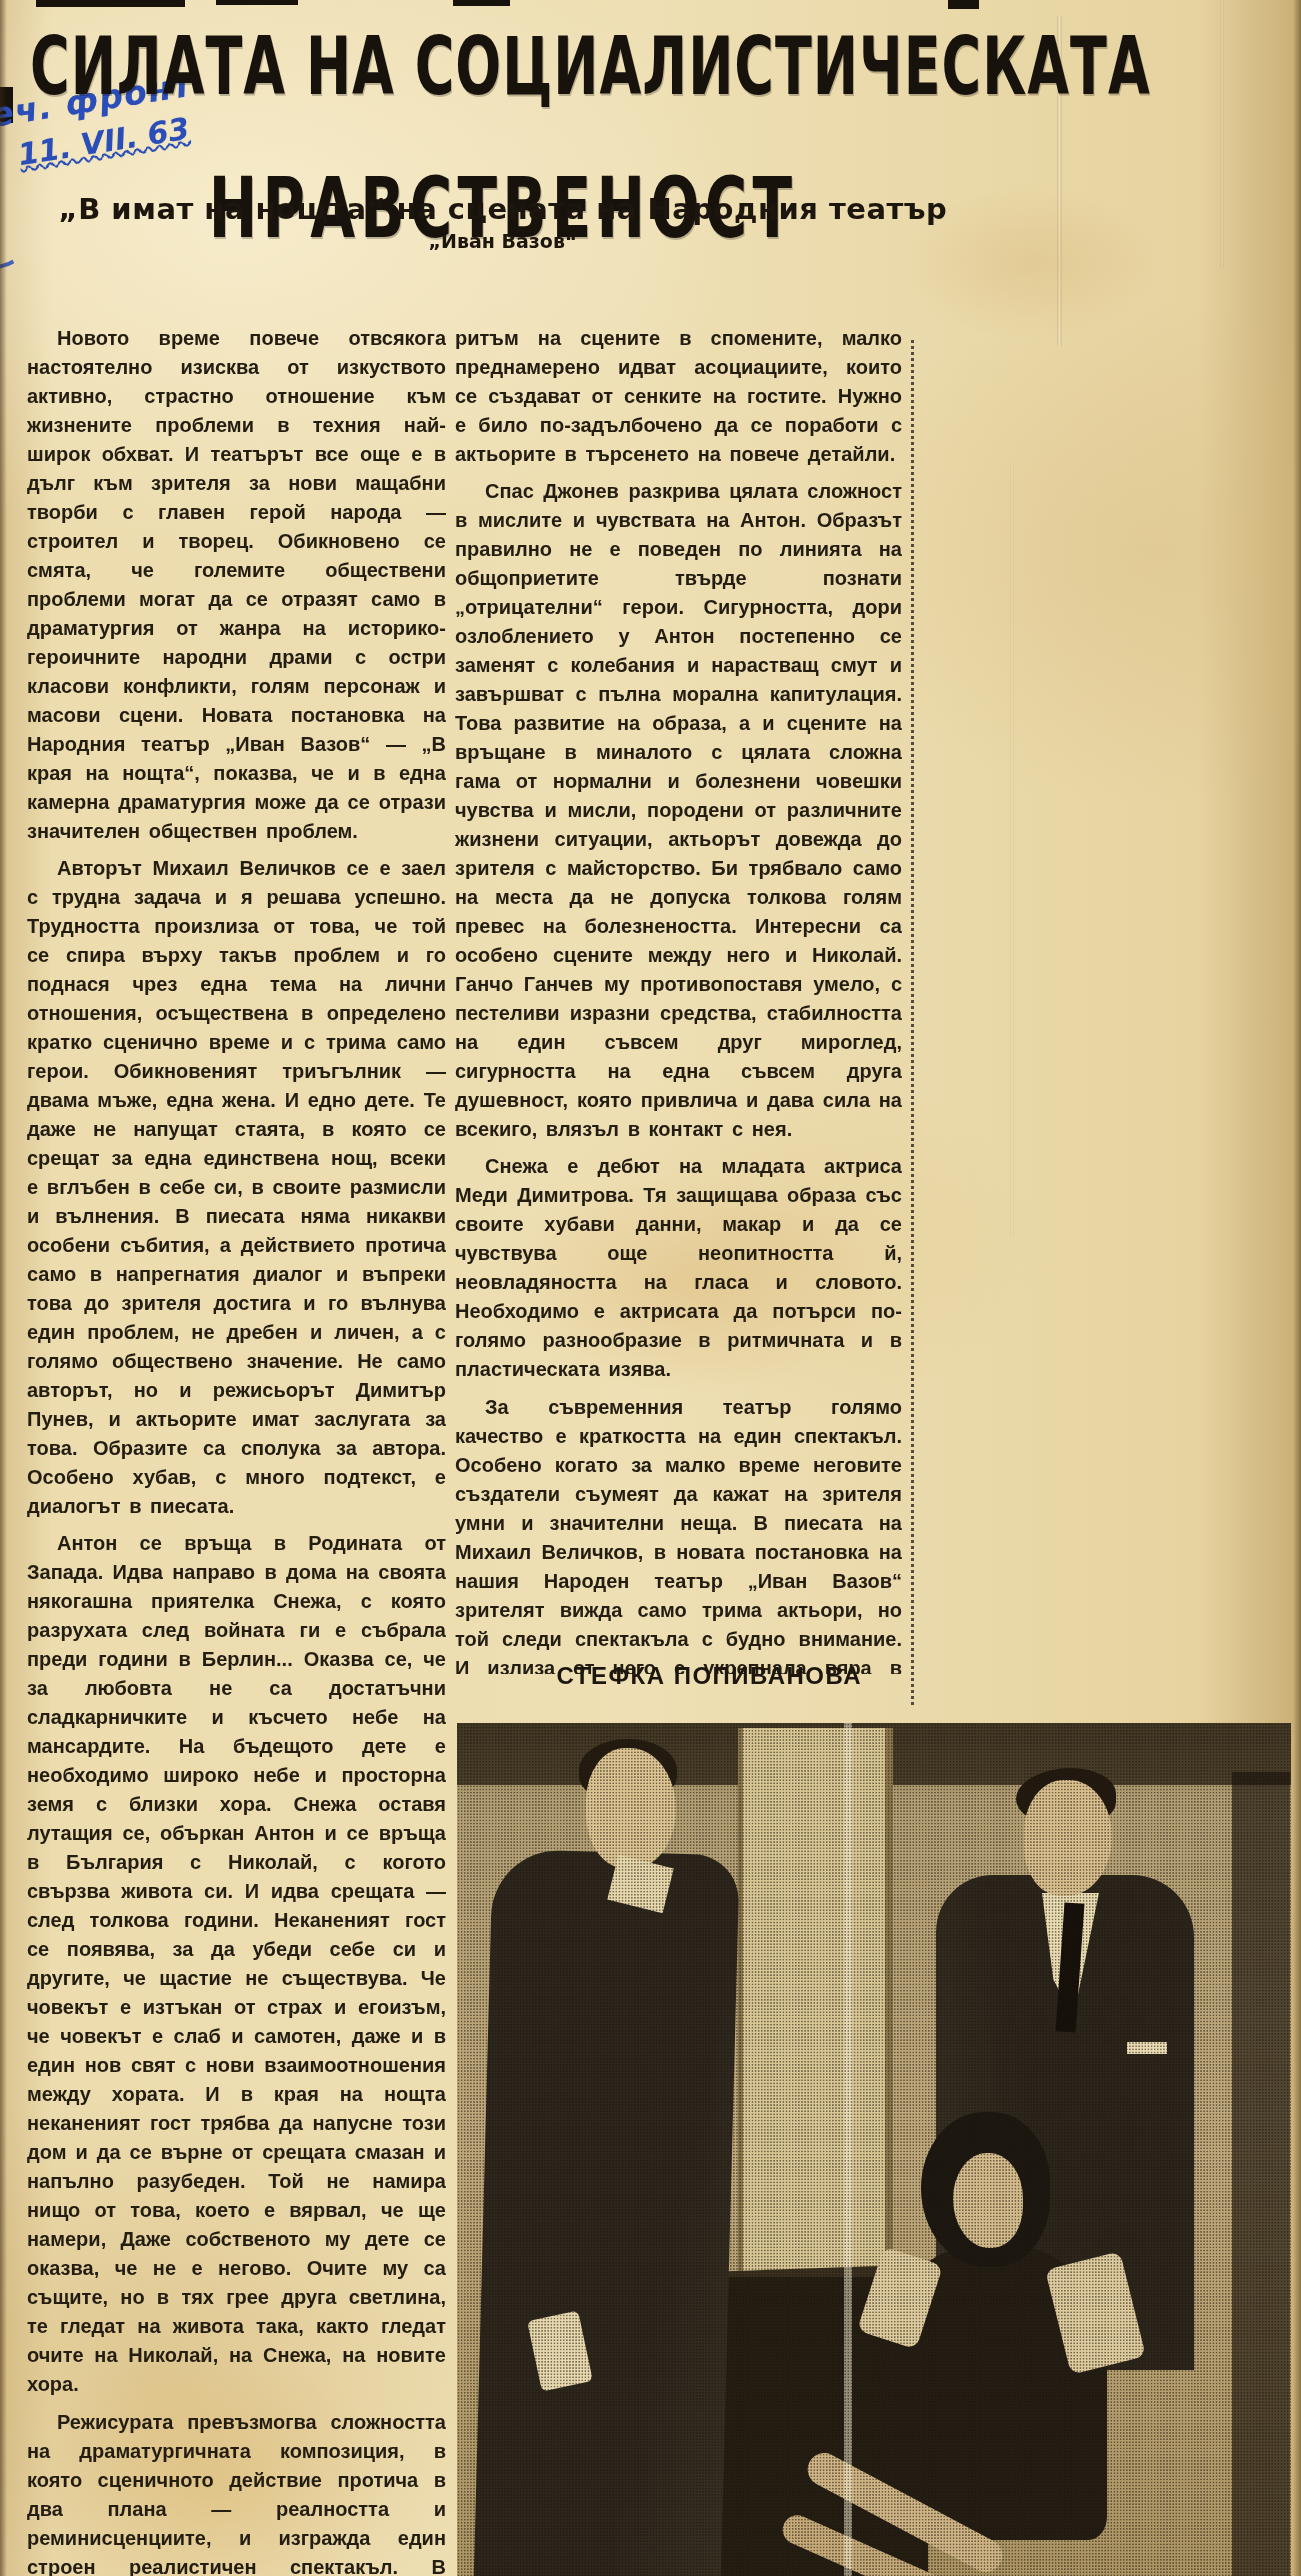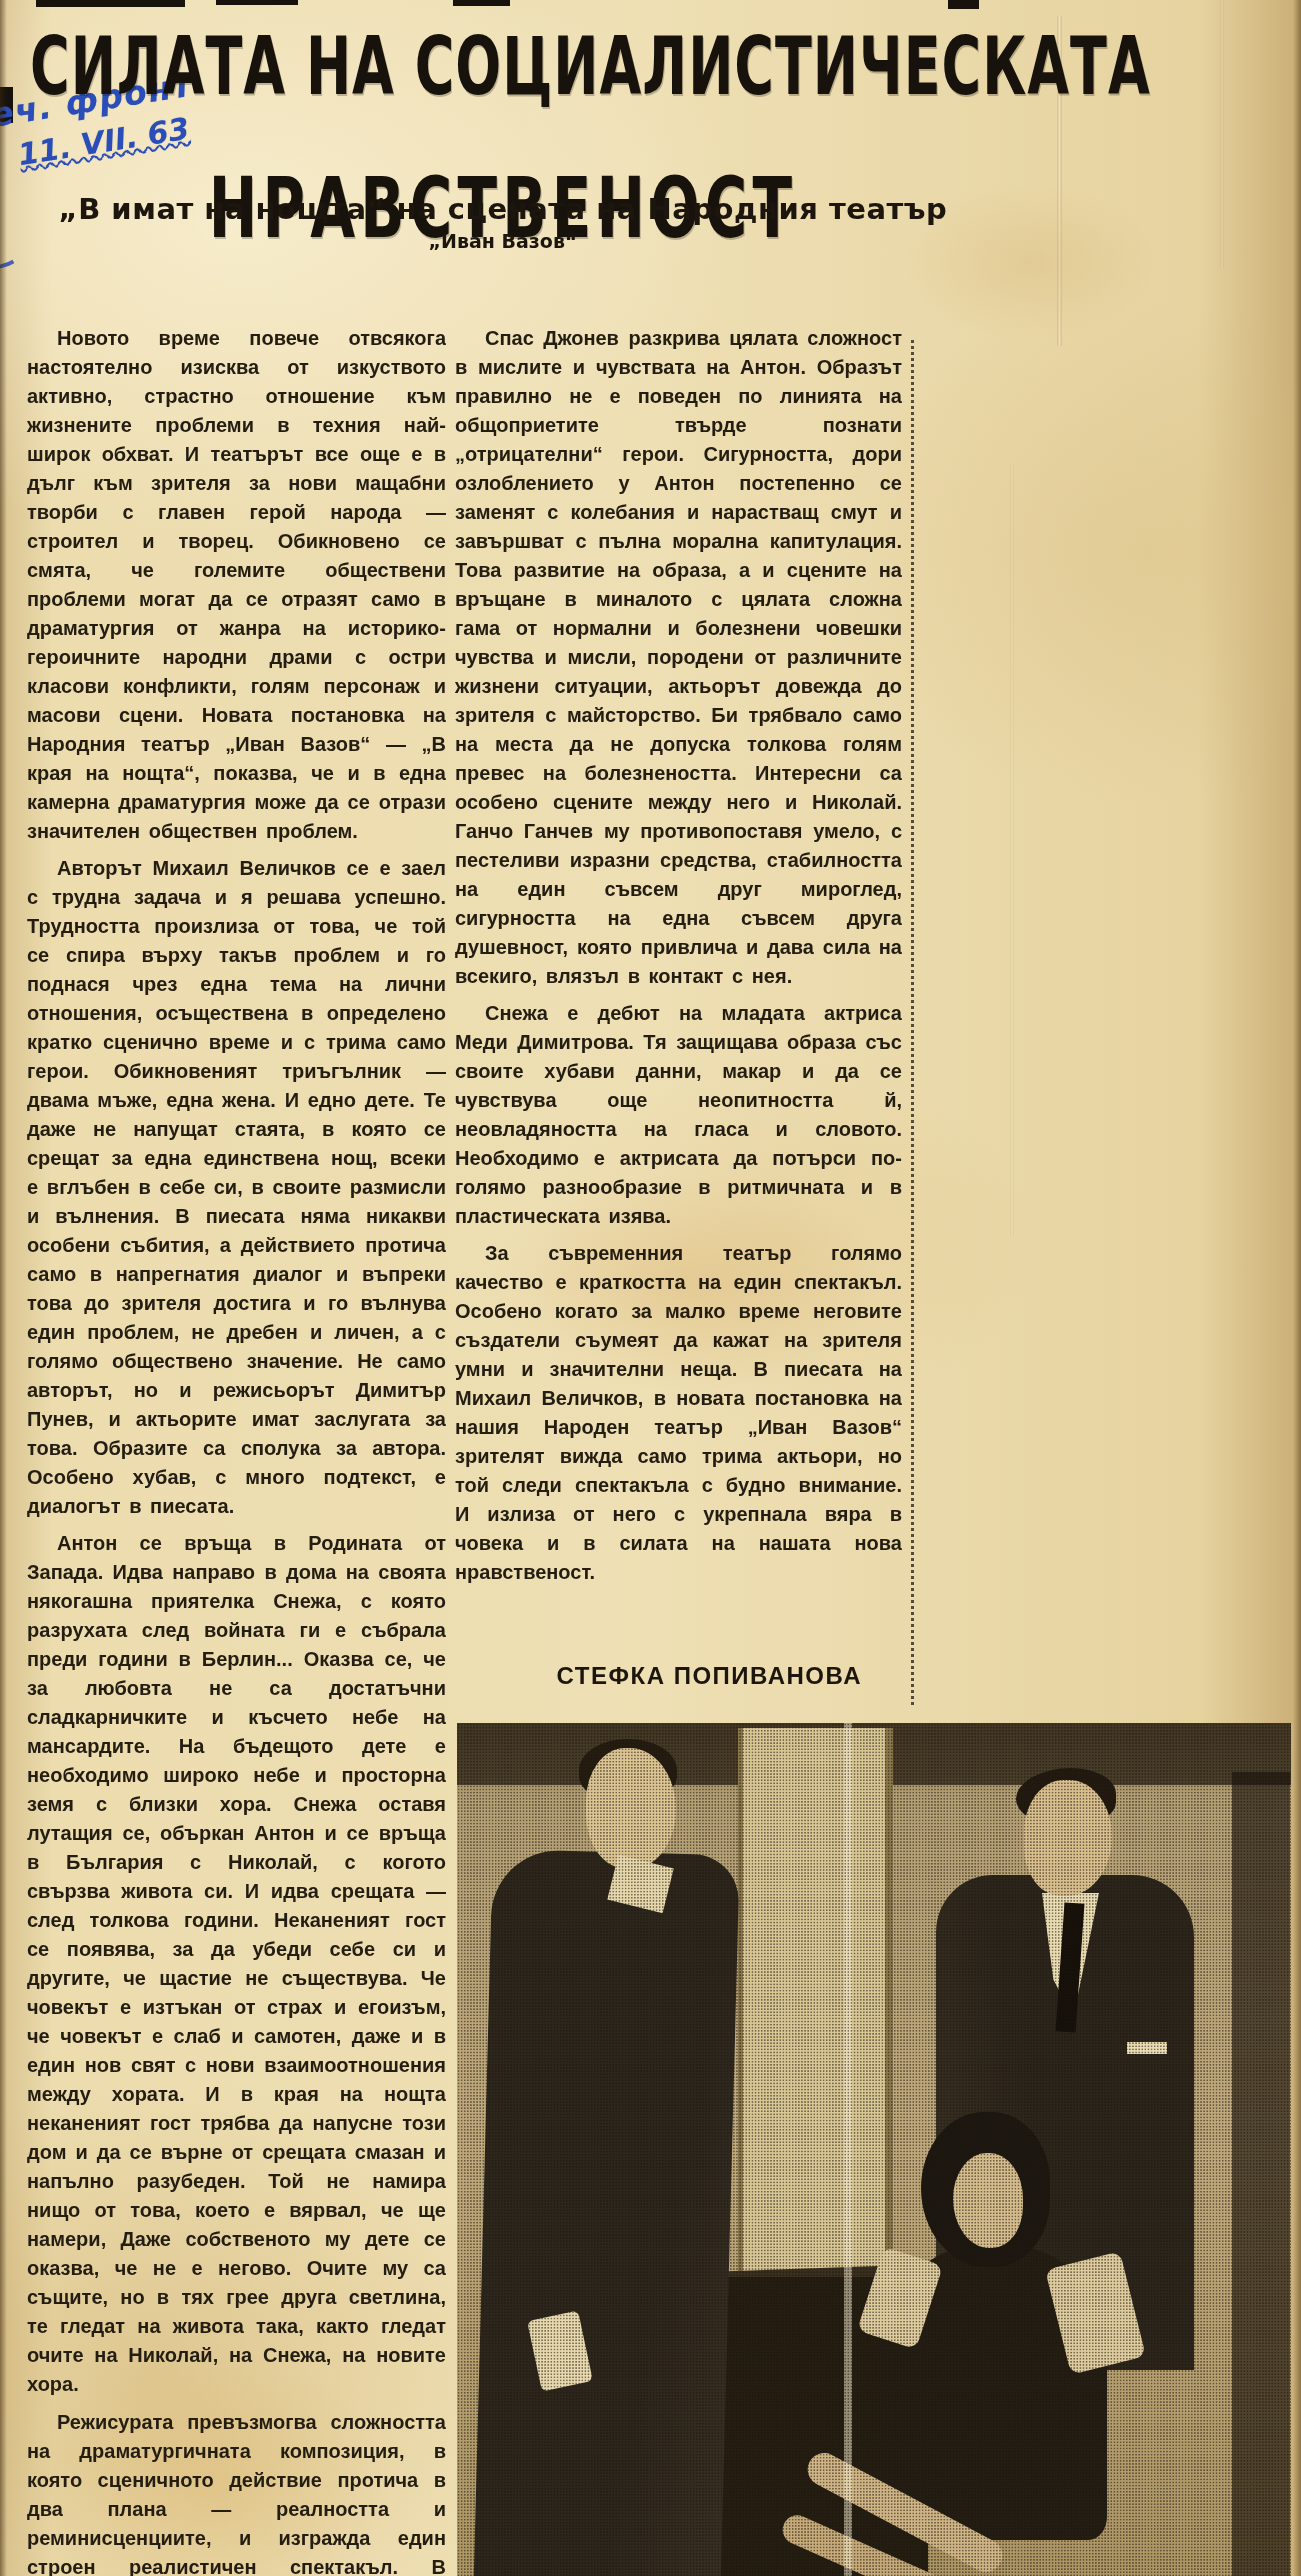--- a/index.html
+++ b/index.html
@@ -158,20 +158,21 @@
 
   <div class="column" id="column1">
     <p>Новото време повече отвсякога настоятелно изисква от изкуството активно, страстно отношение към жизнените проблеми в техния най-широк обхват. И театърът все още е в дълг към зрителя за нови мащабни творби с главен герой народа — строител и творец. Обикновено се смята, че големите обществени проблеми могат да се отразят само в драматургия от жанра на историко-героичните народни драми с остри класови конфликти, голям персонаж и масови сцени. Новата постановка на Народния театър „Иван Вазов“ — „В края на нощта“, показва, че и в една камерна драматургия може да се отрази значителен обществен проблем.</p>
     <p>Авторът Михаил Величков се е заел с трудна задача и я решава успешно. Трудността произлиза от това, че той се спира върху такъв проблем и го поднася чрез една тема на лични отношения, осъществена в определено кратко сценично време и с трима само герои. Обикновеният триъгълник — двама мъже, една жена. И едно дете. Те даже не напущат стаята, в която се срещат за една единствена нощ, всеки е вглъбен в себе си, в своите размисли и вълнения. В пиесата няма никакви особени събития, а действието протича само в напрегнатия диалог и въпреки това до зрителя достига и го вълнува един проблем, не дребен и личен, а с голямо обществено значение. Не само авторът, но и режисьорът Димитър Пунев, и актьорите имат заслугата за това. Образите са сполука за автора. Особено хубав, с много подтекст, е диалогът в пиесата.</p>
     <p>Антон се връща в Родината от Запада. Идва направо в дома на своята някогашна приятелка Снежа, с която разрухата след войната ги е събрала преди години в Берлин... Оказва се, че за любовта не са достатъчни сладкарничките и късчето небе на мансардите. На бъдещото дете е необходимо широко небе и просторна земя с близки хора. Снежа оставя лутащия се, объркан Антон и се връща в България с Николай, с когото свързва живота си. И идва срещата — след толкова години. Неканеният гост се появява, за да убеди себе си и другите, че щастие не съществува. Че човекът е изтъкан от страх и егоизъм, че човекът е слаб и самотен, даже и в един нов свят с нови взаимоотношения между хората. И в края на нощта неканеният гост трябва да напусне този дом и да се върне от срещата смазан и напълно разубеден. Той не намира нищо от това, което е вярвал, че ще намери, Даже собственото му дете се оказва, че не е негово. Очите му са същите, но в тях грее друга светлина, те гледат на живота така, както гледат очите на Николай, на Снежа, на новите хора.</p>
     <p>Режисурата превъзмогва сложността на драматургичната композиция, в която сценичното действие протича в два плана — реалността и реминисценциите, и изгражда един строен реалистичен спектакъл. В сценичната редакция на пиесата авторът М. Величков и режисьорът Димитър Пунев са успели да изнесат ярко основната идея за величието на нашия мироглед и светоусещане, които са по-силни от човеконенавистната философия на другия — чуждия свят. И още една мисъл много силно заживява в съзнанието на зрителя — нужна е на човека опора, корен, родина!</p>
 
   </div>
 
   <div class="column" id="column2">
+    <p class="no-indent">ритъм на сцените в спомените, малко преднамерено идват асоциациите, които се създават от сенките на гостите. Нужно е било по-задълбочено да се поработи с актьорите в търсенето на повече детайли.</p>
     <p>Спас Джонев разкрива цялата сложност в мислите и чувствата на Антон. Образът правилно не е поведен по линията на общоприетите твърде познати „отрицателни“ герои. Сигурността, дори озлоблението у Антон постепенно се заменят с колебания и нарастващ смут и завършват с пълна морална капитулация. Това развитие на образа, а и сцените на връщане в миналото с цялата сложна гама от нормални и болезнени човешки чувства и мисли, породени от различните жизнени ситуации, актьорът довежда до зрителя с майсторство. Би трябвало само на места да не допуска толкова голям превес на болезнеността. Интересни са особено сцените между него и Николай. Ганчо Ганчев му противопоставя умело, с пестеливи изразни средства, стабилността на един съвсем друг мироглед, сигурността на една съвсем друга душевност, която привлича и дава сила на всекиго, влязъл в контакт с нея.</p>
     <p>Снежа е дебют на младата актриса Меди Димитрова. Тя защищава образа със своите хубави данни, макар и да се чувствува още неопитността й, неовладяността на гласа и словото. Необходимо е актрисата да потърси по-голямо разнообразие в ритмичната и в пластическата изява.</p>
     <p>За съвременния театър голямо качество е краткостта на един спектакъл. Особено когато за малко време неговите създатели съумеят да кажат на зрителя умни и значителни неща. В пиесата на Михаил Величков, в новата постановка на нашия Народен театър „Иван Вазов“ зрителят вижда само трима актьори, но той следи спектакъла с будно внимание. И излиза от него с укрепнала вяра в човека и в силата на нашата нова нравственост.</p>
   </div>
 
   <div class="byline">СТЕФКА ПОПИВАНОВА</div>
 
   <div class="col-divider"></div>
 
   <div class="photo">

